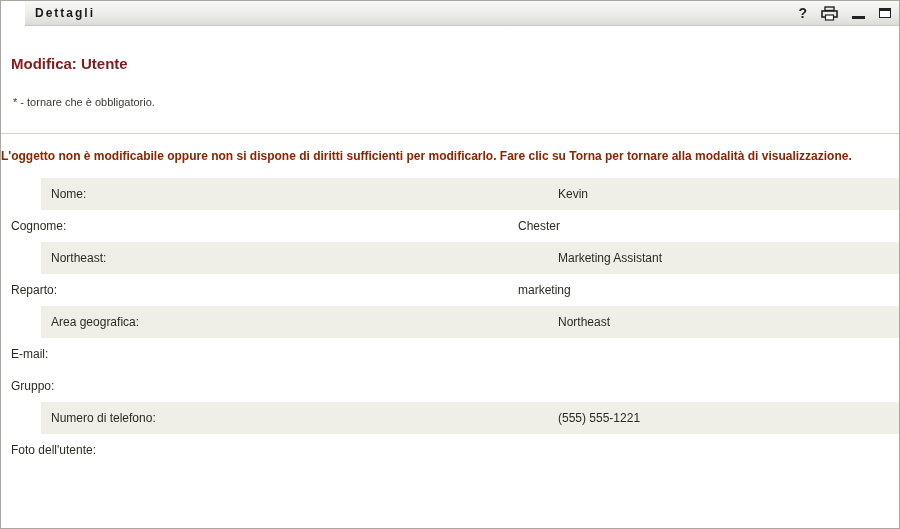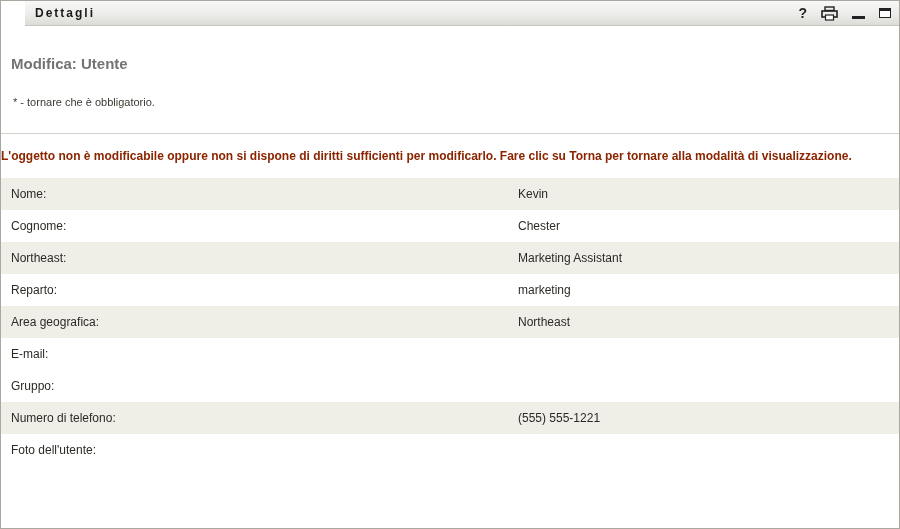--- a/index.html
+++ b/index.html
@@ -64,21 +64,21 @@
   
   .header-section {
     background: #ffffff;
     border-bottom: 1px solid #d2d1cc;
     height: 108px;
     padding: 0 10px;
   }
   .page-title {
     font-size: 15px;
     font-weight: bold;
-    color: #737373;
+    color: #7f1d1d;
     padding-top: 29px;
   }
   .required-note {
     font-size: 11px;
     color: #3b3b34;
     padding-top: 24px;
     padding-left: 2px;
   }
   
   .warning-bar {
@@ -103,21 +103,21 @@
     font-weight: bold;
     color: #1c1c1a;
   }
   .attr-header-cell.label { padding-left: 10px; }
   .attr-row {
     display: grid;
     grid-template-columns: 517px 1fr;
     height: 32px;
     align-items: center;
   }
-  .attr-row.shaded { background: #efeee7; }
+  .attr-row.shaded { background: #efeee7; margin-left: 40px; }
   .attr-row.plain  { background: #ffffff; }
   .attr-label {
     font-size: 12px;
     color: #2b2b26;
     padding-left: 10px;
     white-space: nowrap;
   }
   .attr-value {
     font-size: 12px;
     color: #2b2b26;

